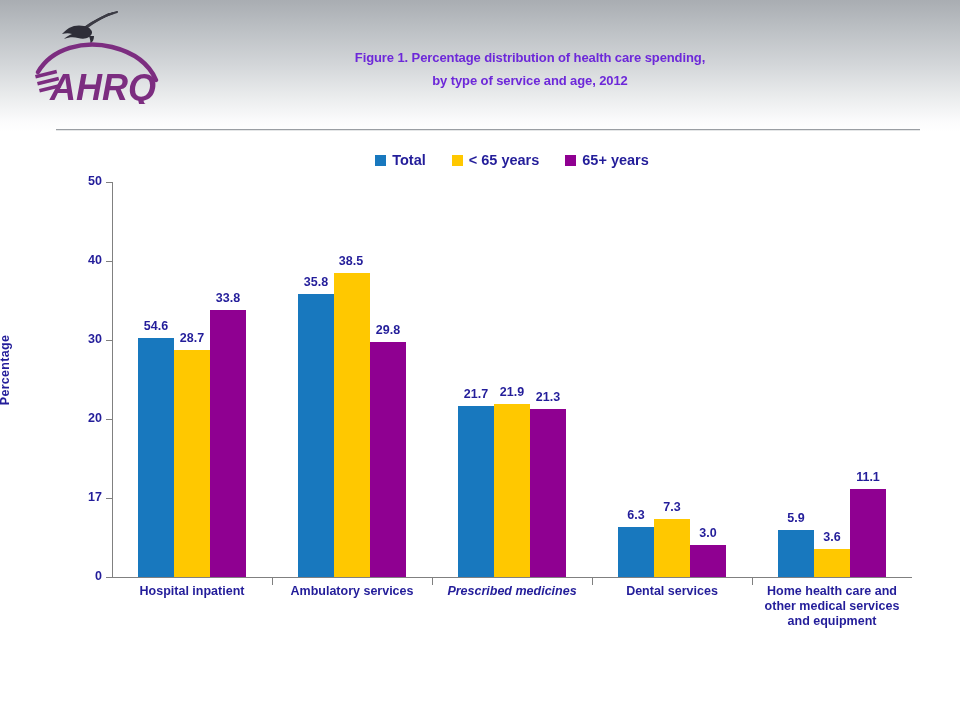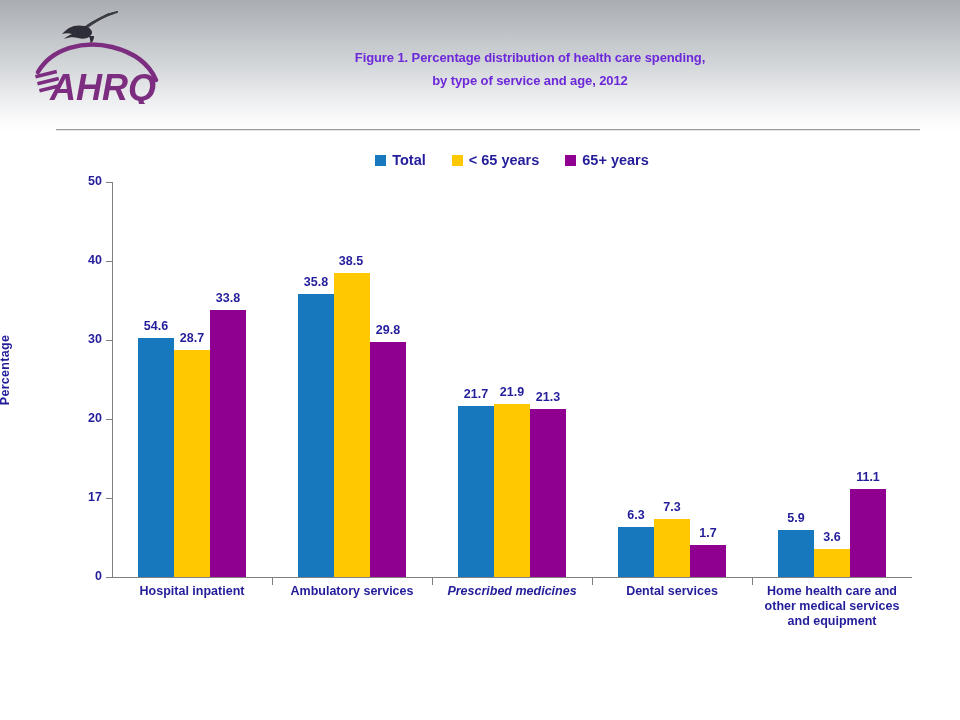--- a/index.html
+++ b/index.html
@@ -249,21 +249,21 @@
       <div class="bar-value" style="left: 449px; width: 54px; top: 386.57px;">21.7</div>
       <div class="bar" style="left: 494px; width: 36px; height: 173.01px; background: rgb(255, 200, 0);"></div>
       <div class="bar-value" style="left: 485px; width: 54px; top: 384.99px;">21.9</div>
       <div class="bar" style="left: 530px; width: 36px; height: 168.27px; background: rgb(143, 0, 145);"></div>
       <div class="bar-value" style="left: 521px; width: 54px; top: 389.73px;">21.3</div>
       <div class="bar" style="left: 618px; width: 36px; height: 49.77px; background: rgb(24, 120, 190);"></div>
       <div class="bar-value" style="left: 609px; width: 54px; top: 508.23px;">6.3</div>
       <div class="bar" style="left: 654px; width: 36px; height: 57.67px; background: rgb(255, 200, 0);"></div>
       <div class="bar-value" style="left: 645px; width: 54px; top: 500.33px;">7.3</div>
       <div class="bar" style="left: 690px; width: 36px; height: 31.6px; background: rgb(143, 0, 145);"></div>
-      <div class="bar-value" style="left: 681px; width: 54px; top: 526.4px;">1.7</div>
+      <div class="bar-value" style="left: 681px; width: 54px; top: 526.4px;">3.0</div>
       <div class="bar" style="left: 778px; width: 36px; height: 46.61px; background: rgb(24, 120, 190);"></div>
       <div class="bar-value" style="left: 769px; width: 54px; top: 511.39px;">5.9</div>
       <div class="bar" style="left: 814px; width: 36px; height: 28.44px; background: rgb(255, 200, 0);"></div>
       <div class="bar-value" style="left: 805px; width: 54px; top: 529.56px;">3.6</div>
       <div class="bar" style="left: 850px; width: 36px; height: 87.69px; background: rgb(143, 0, 145);"></div>
       <div class="bar-value" style="left: 841px; width: 54px; top: 470.31px;">11.1</div>
     </div>
   <div id="cat-labels">
       <div class="cat-label" style="left: 112px; width: 160px;">
         <div>Hospital inpatient</div>

